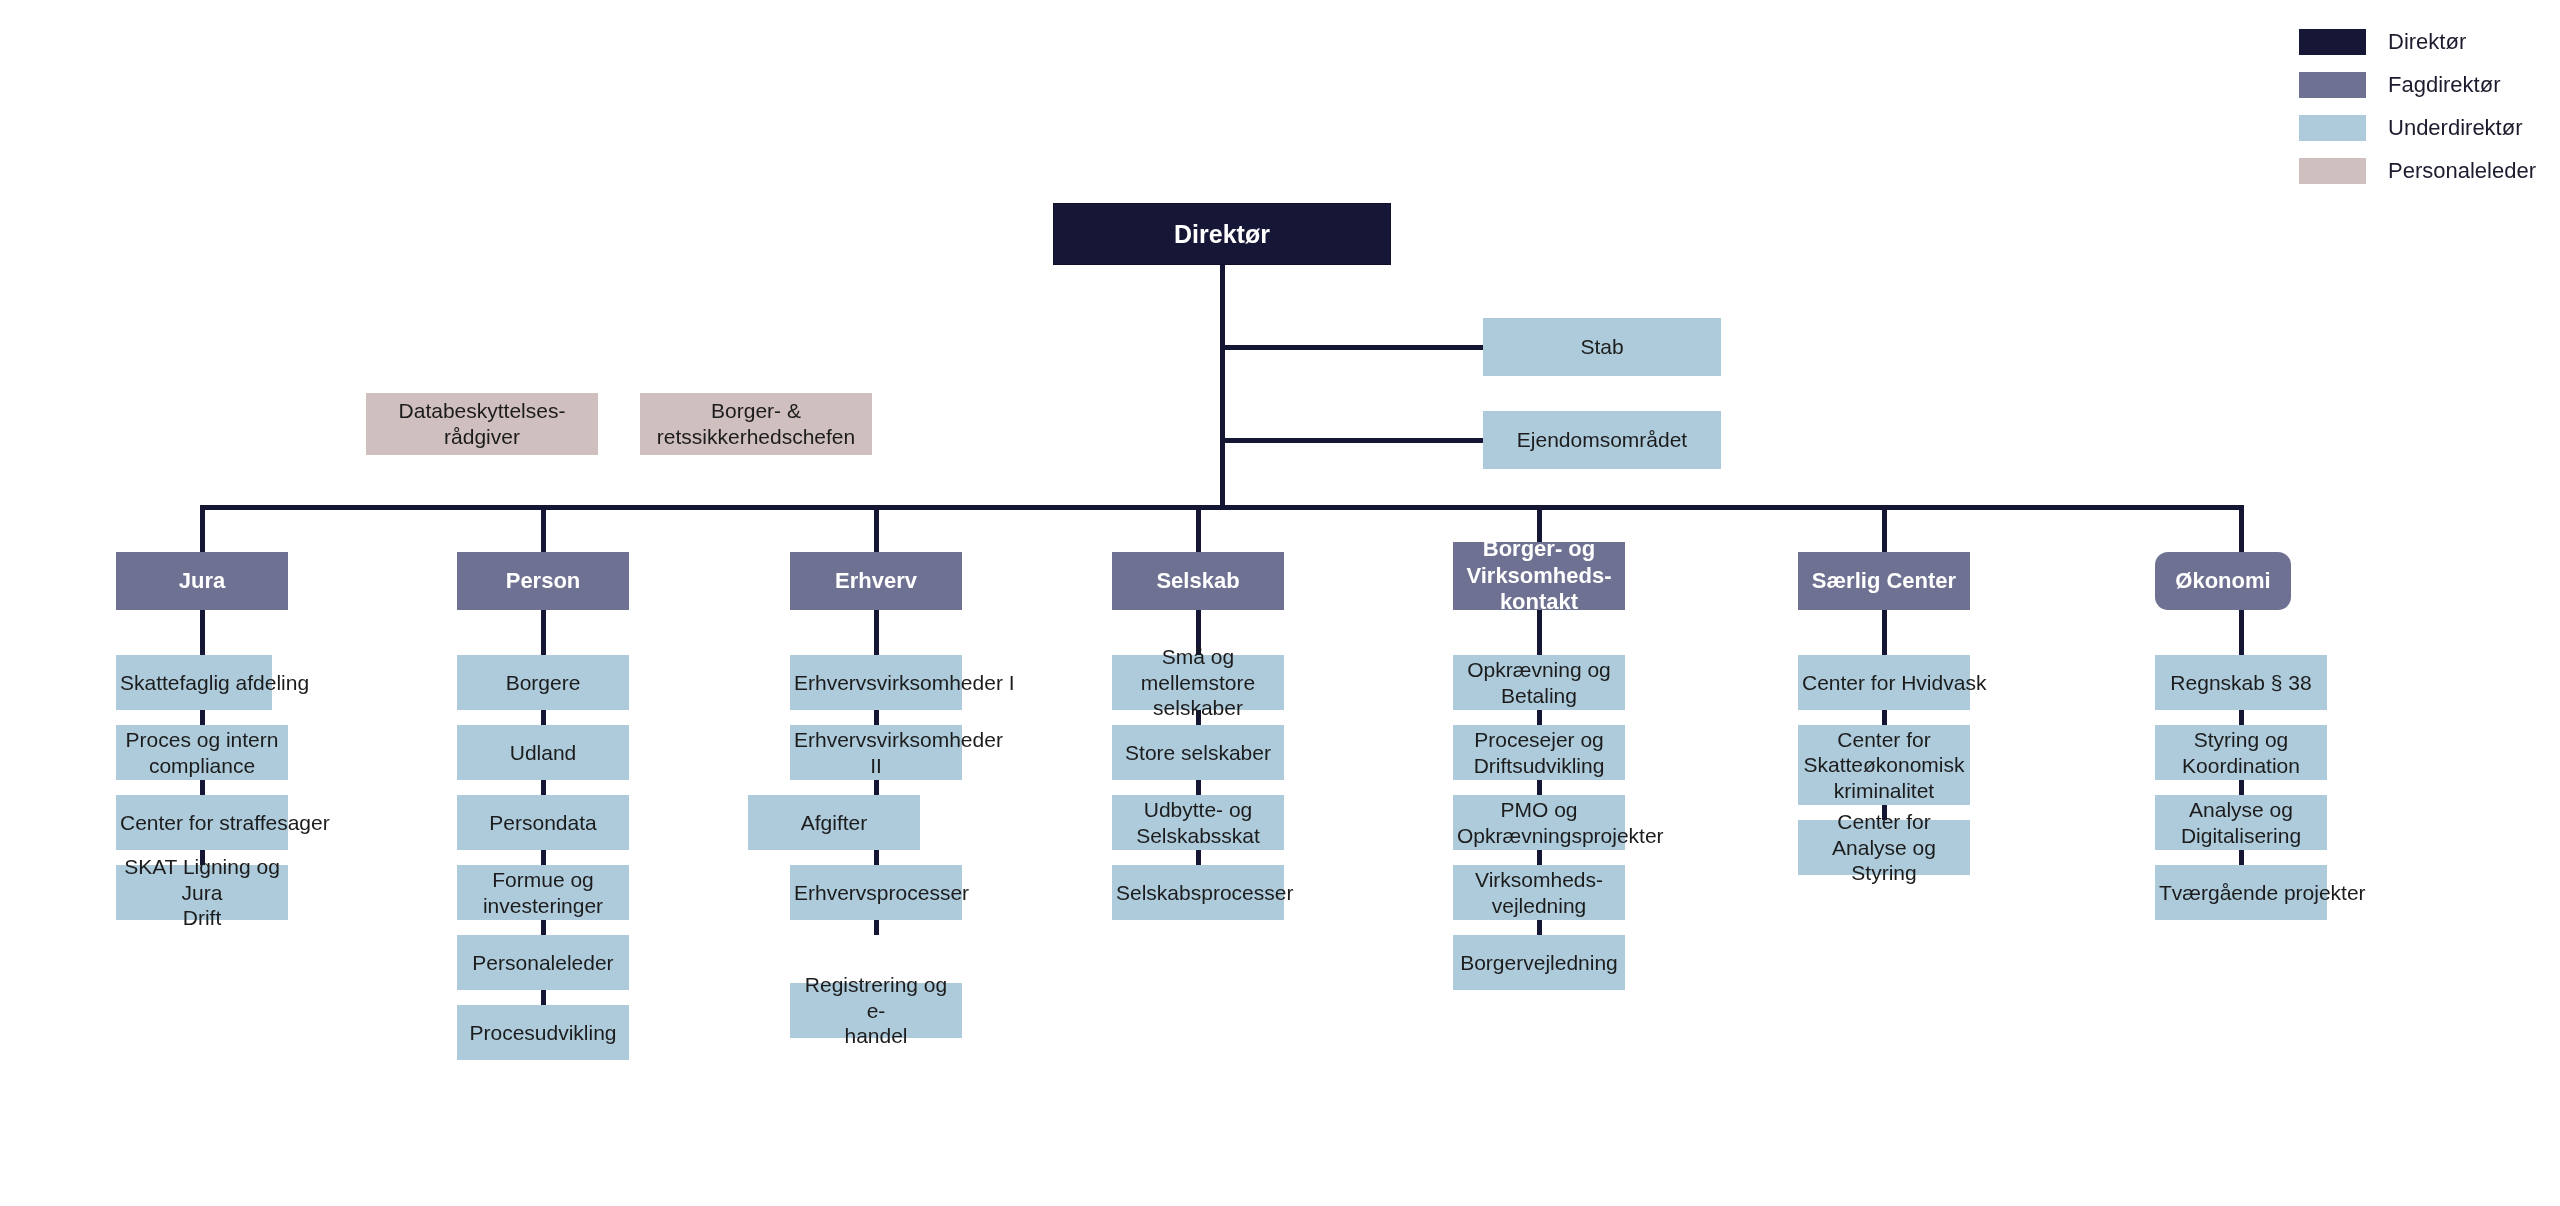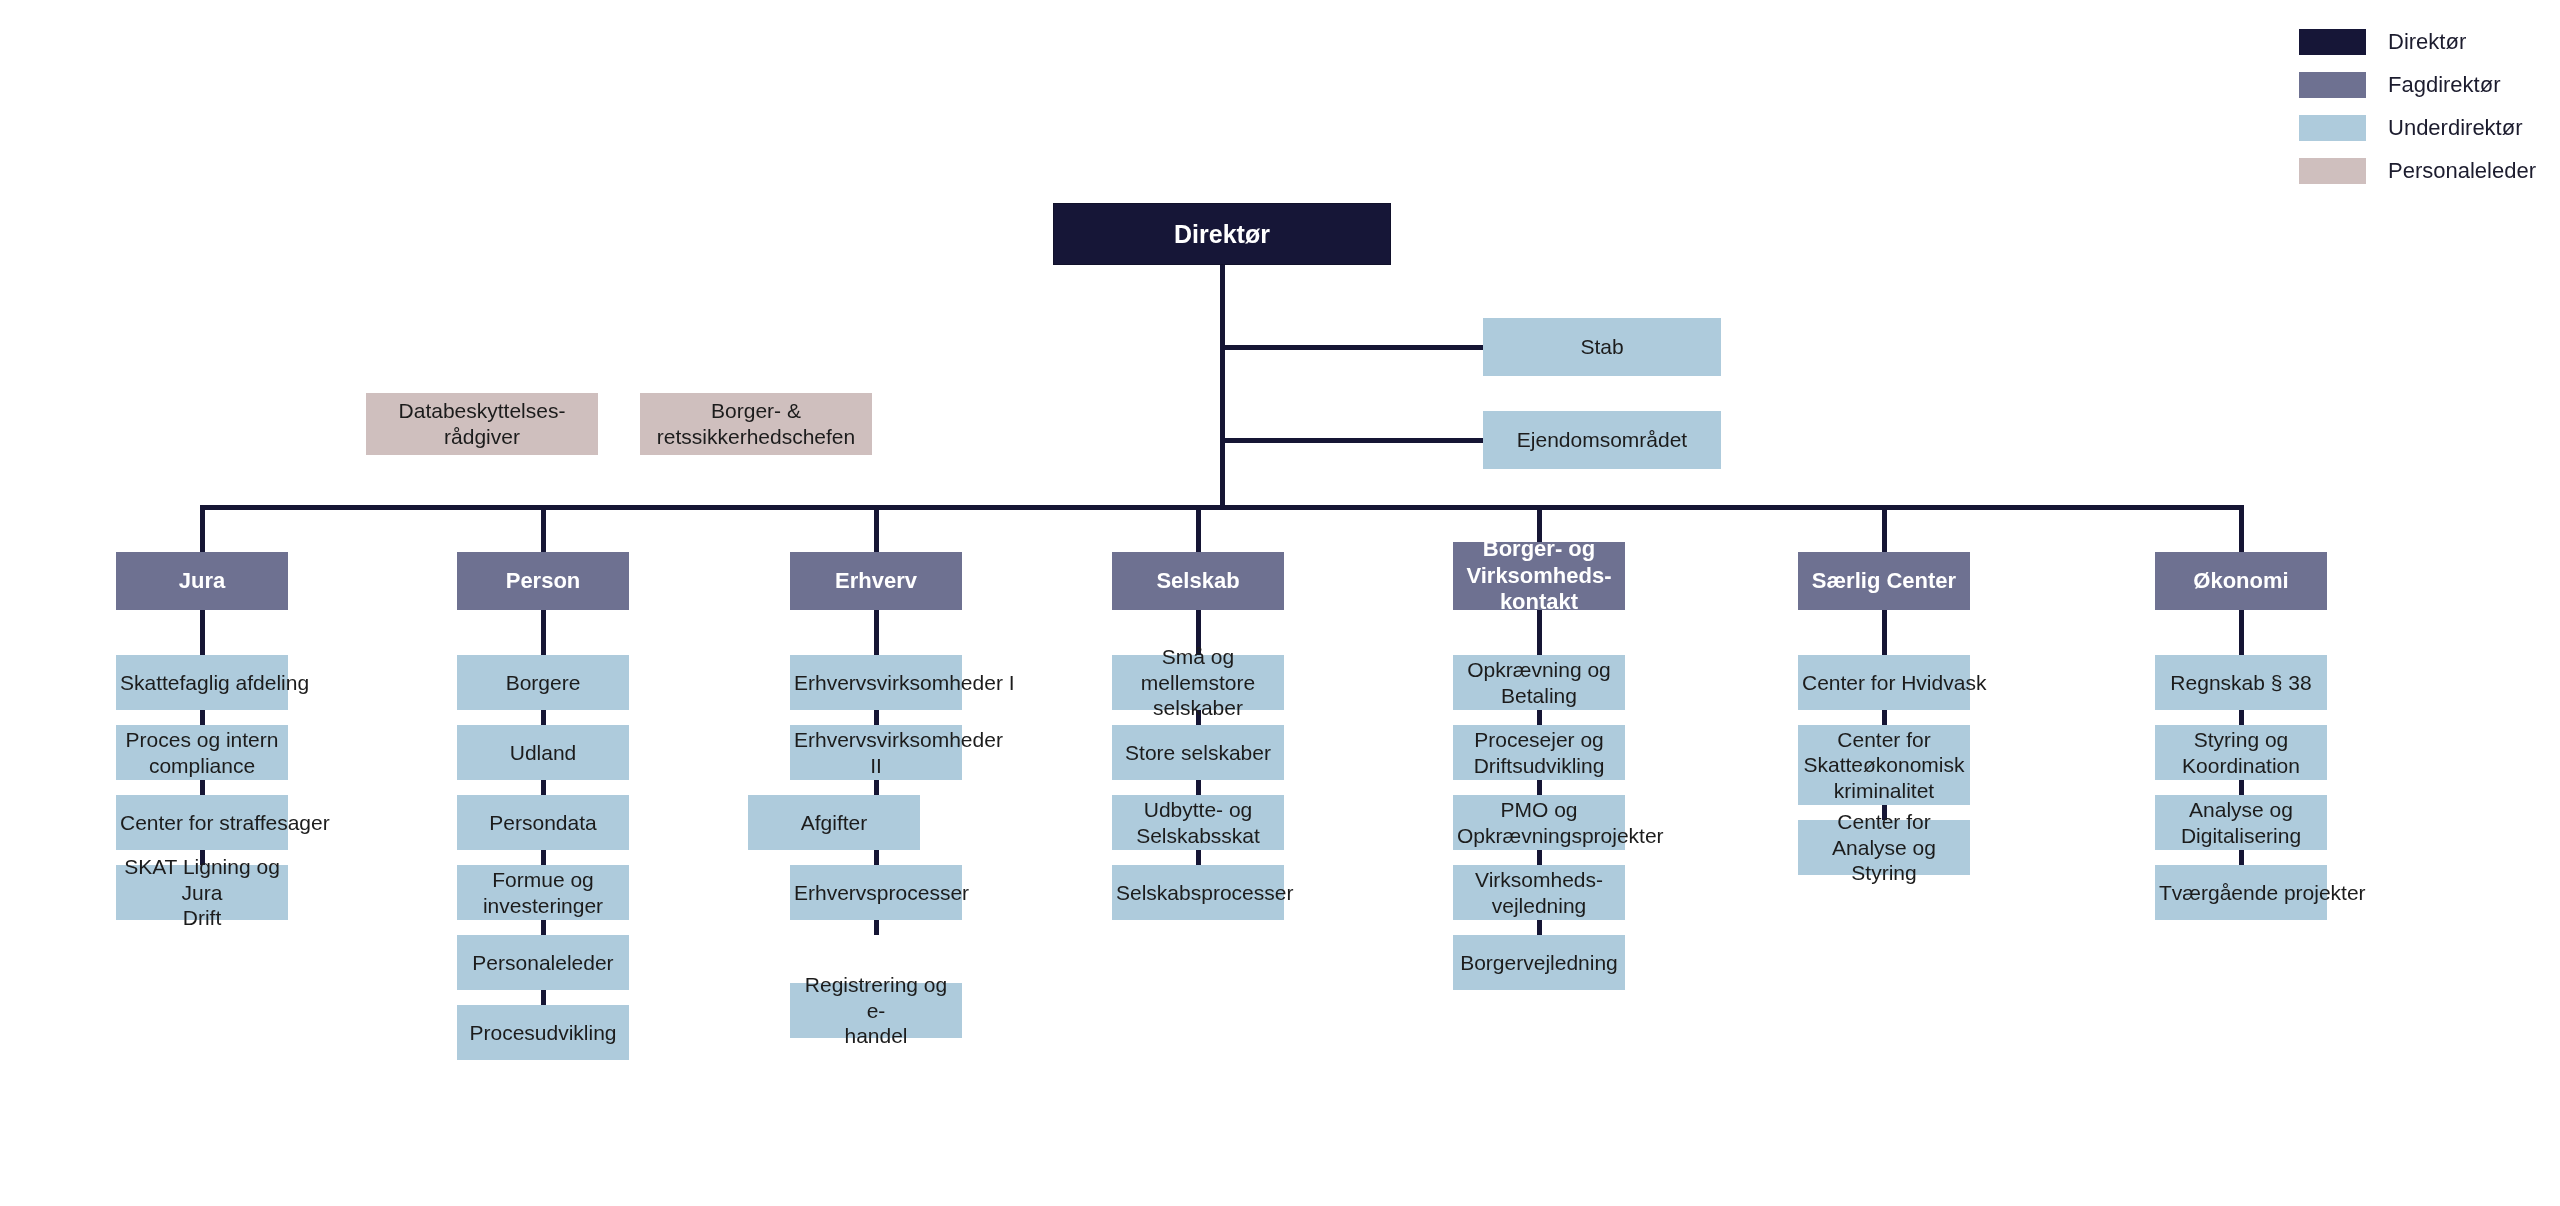--- a/index.html
+++ b/index.html
@@ -176,21 +176,21 @@
       </div>
       <div class="node staff" style="left: 366px; top: 393px; width: 232px; height: 62px;">
         <span>Databeskyttelses-<br>rådgiver</span>
       </div>
       <div class="node staff" style="left: 640px; top: 393px; width: 232px; height: 62px;">
         <span>Borger- &amp;<br>retssikkerhedschefen</span>
       </div>
       <div class="node dept" style="left: 116px; top: 552px; width: 172px; height: 58px;">
         <span>Jura</span>
       </div>
-      <div class="node under" style="left: 116px; top: 655px; width: 172px; height: 55px;">
+      <div class="node under" style="left: 116px; top: 655px; width: 156px; height: 55px;">
         <span>Skattefaglig afdeling</span>
       </div>
       <div class="node under wrap" style="left: 116px; top: 725px; width: 172px; height: 55px;">
         <span>Proces og intern<br>compliance</span>
       </div>
       <div class="node under" style="left: 116px; top: 795px; width: 172px; height: 55px;">
         <span>Center for straffesager</span>
       </div>
       <div class="node under wrap" style="left: 116px; top: 865px; width: 172px; height: 55px;">
         <span>SKAT Ligning og Jura<br>Drift</span>
@@ -272,21 +272,21 @@
       </div>
       <div class="node under" style="left: 1798px; top: 655px; width: 172px; height: 55px;">
         <span>Center for Hvidvask</span>
       </div>
       <div class="node under wrap" style="left: 1798px; top: 725px; width: 172px; height: 80px;">
         <span>Center for<br>Skatteøkonomisk<br>kriminalitet</span>
       </div>
       <div class="node under wrap" style="left: 1798px; top: 820px; width: 172px; height: 55px;">
         <span>Center for Analyse og<br>Styring</span>
       </div>
-      <div class="node dept" style="left: 2155px; top: 552px; width: 172px; height: 58px;">
+      <div class="node dept" style="left: 2155px; top: 552px; width: 136px; height: 58px; border-radius: 13px;">
         <span>Økonomi</span>
       </div>
       <div class="node under" style="left: 2155px; top: 655px; width: 172px; height: 55px;">
         <span>Regnskab § 38</span>
       </div>
       <div class="node under wrap" style="left: 2155px; top: 725px; width: 172px; height: 55px;">
         <span>Styring og<br>Koordination</span>
       </div>
       <div class="node under wrap" style="left: 2155px; top: 795px; width: 172px; height: 55px;">
         <span>Analyse og<br>Digitalisering</span>

